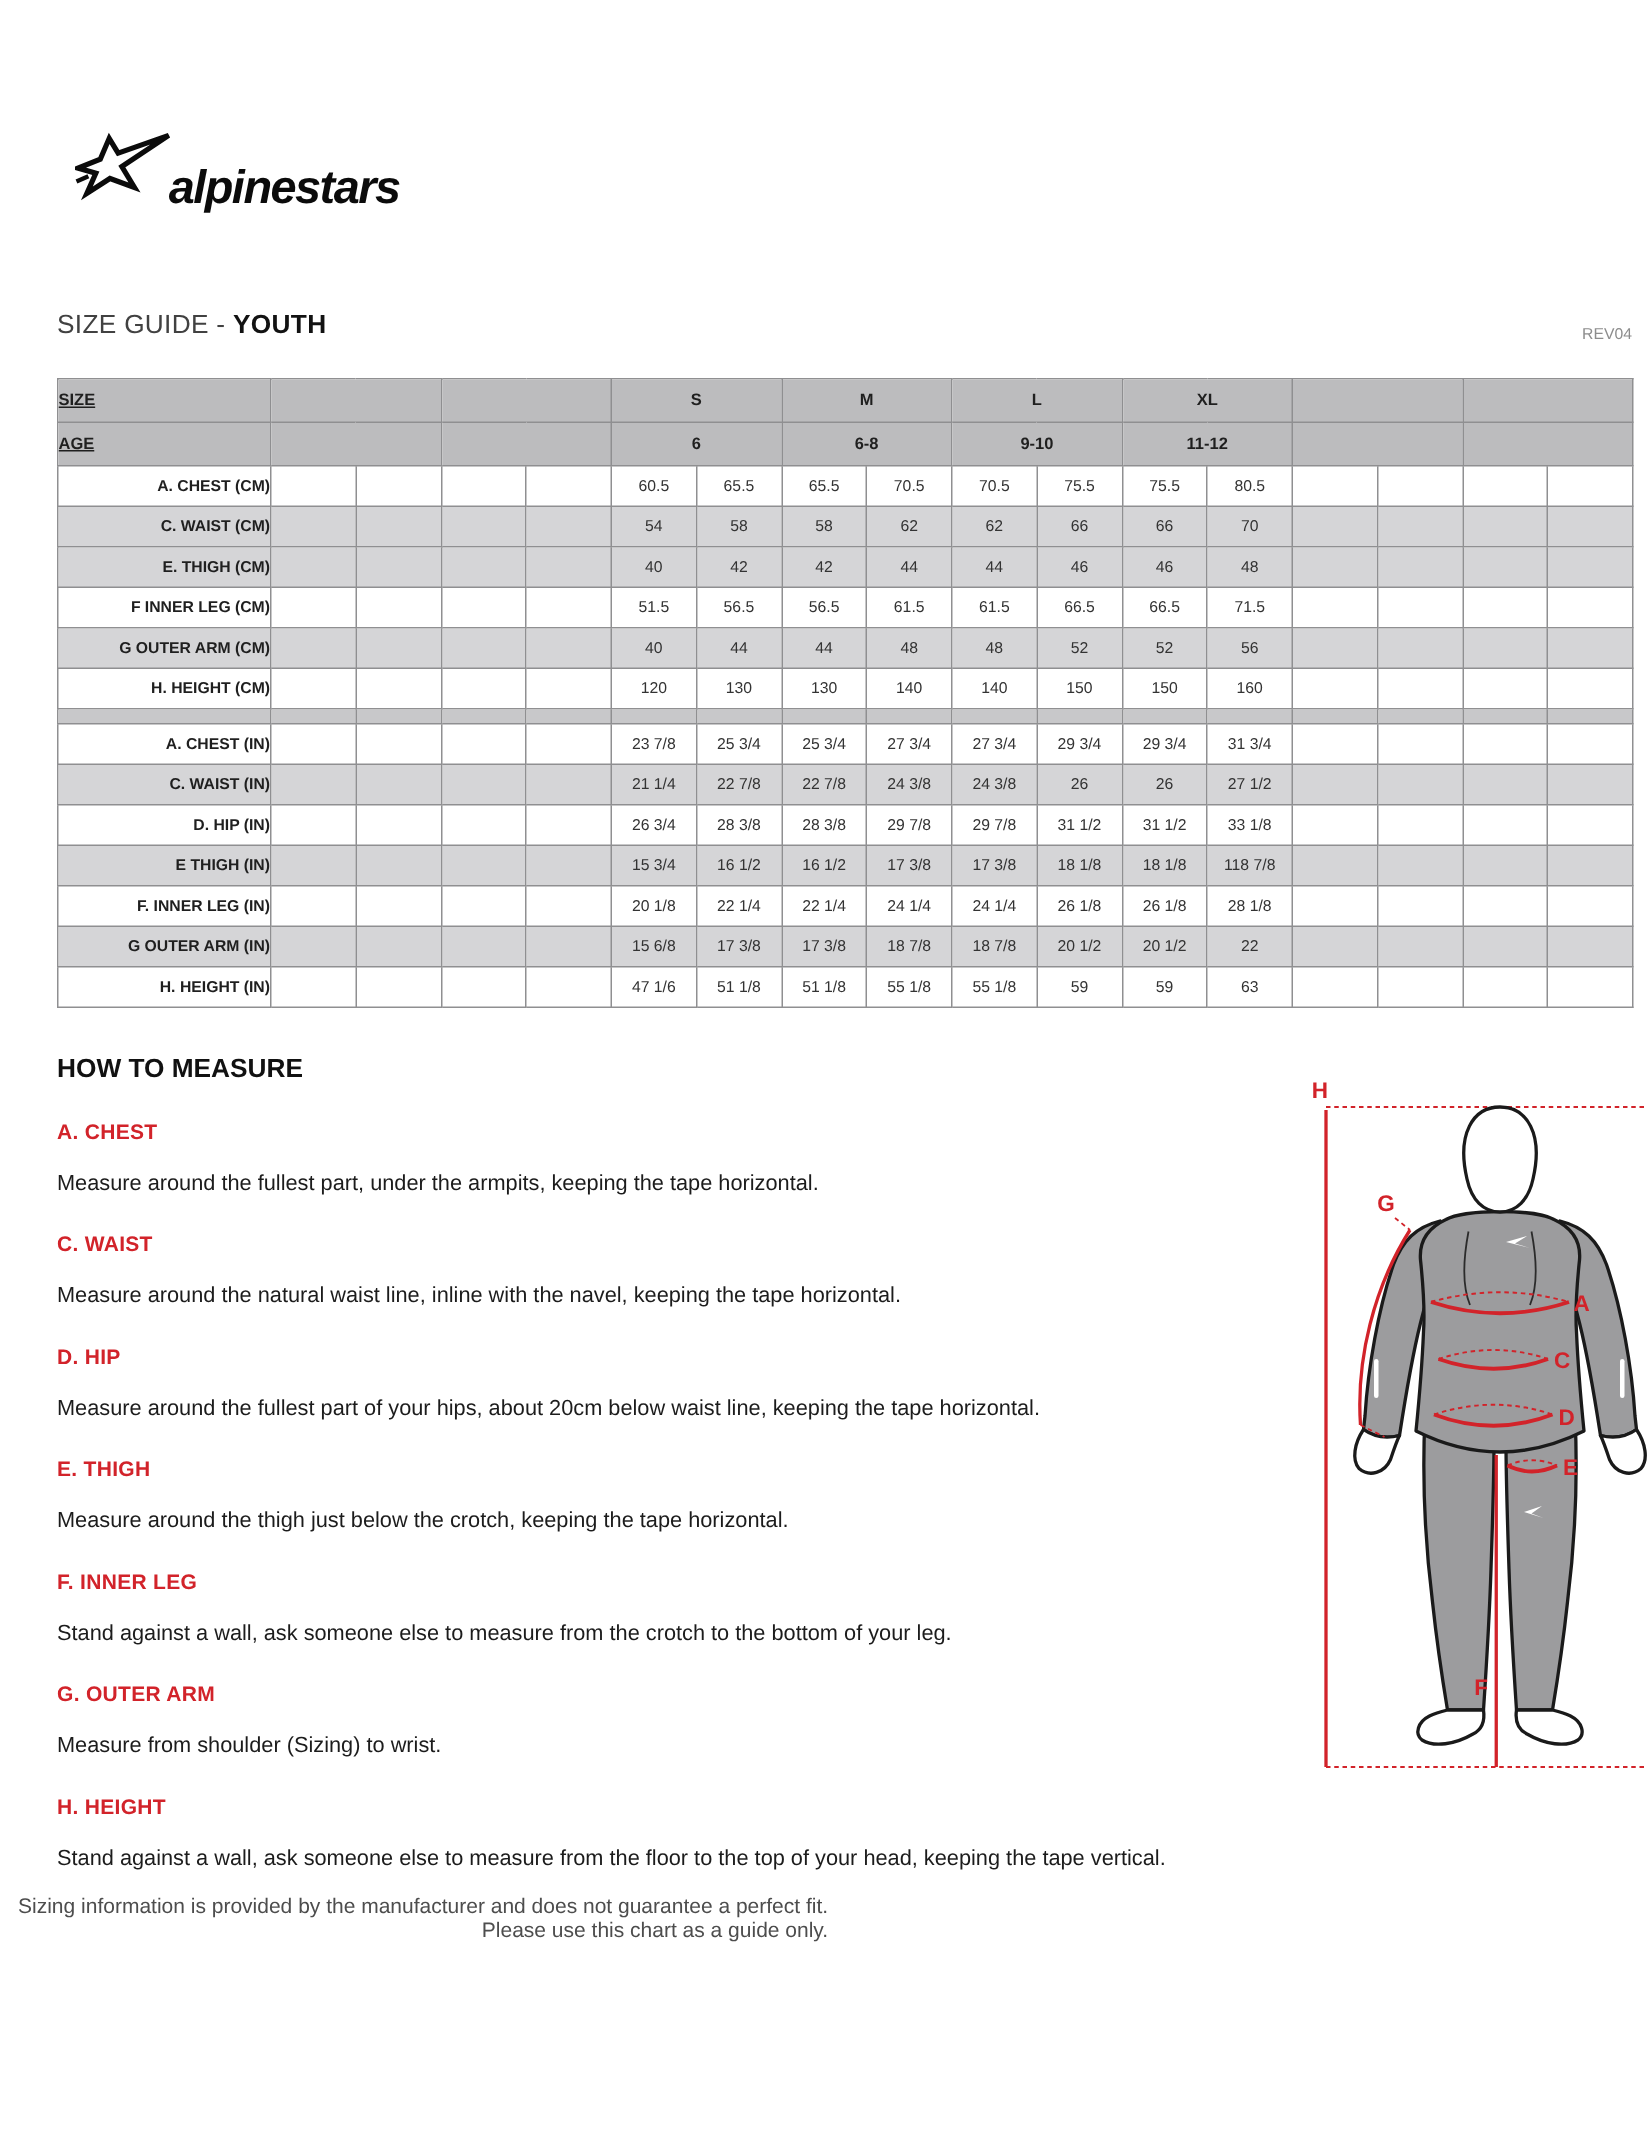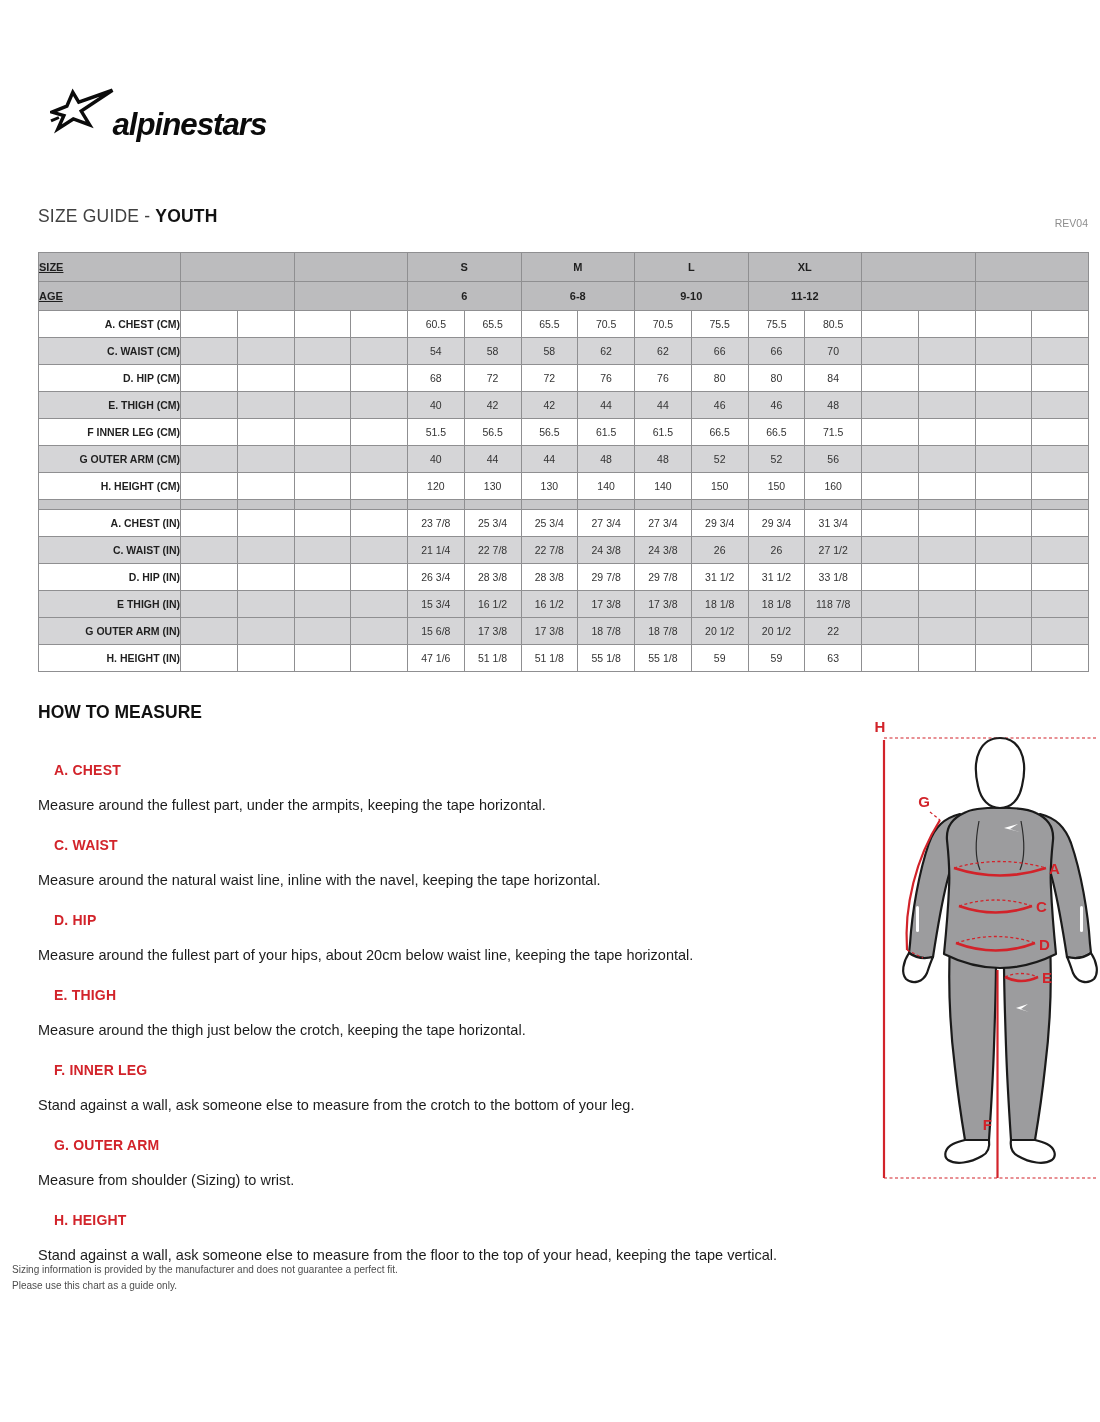--- a/index.html
+++ b/index.html
@@ -25,26 +25,26 @@
   .size-table tr.hdr-row td{background:#bcbcbe;font-weight:bold;height:28px;font-size:11px;color:#1f1f1f;}
   .size-table td.lbl{font-weight:bold;text-align:right;padding-left:7px;color:#1f1f1f;}
   .size-table tr.hdr-row td.lbl{text-align:left;padding-left:0;text-decoration:underline;}
   .size-table tr.shade td{background:#d5d5d7;}
   .size-table tr.plain td{background:#ffffff;}
   .size-table tr.sep td{background:#c8c8ca;height:9px;}
 
   .howto-title{position:absolute;left:38px;top:702px;font-size:17.5px;font-weight:bold;color:#111;}
   .m-list{position:absolute;left:38px;top:745px;width:812px;}
   .m-item{margin:0 0 21px 0;}
-  .m-head{margin:16px;font-size:14px;font-weight:bold;color:#d2232a;line-height:18px;letter-spacing:.2px;}
+  .m-head{margin:0;font-size:14px;font-weight:bold;color:#d2232a;line-height:18px;letter-spacing:.2px;}
   .m-text{margin:16px 0 0 0;font-size:14.5px;color:#1c1c1c;line-height:20px;}
 
   .figure{position:absolute;left:858px;top:710px;}
 
-  .footer{position:absolute;left:12px;top:1262px;font-size:10px;color:#4d4d4d;line-height:16px;}
+  .footer{position:absolute;left:12px;top:1262px;font-size:14px;color:#4d4d4d;line-height:16px;text-align:right;}
 </style>
 </head>
 <body>
 
 <div class="logo">
   <svg width="228" height="64" viewBox="0 0 460 124">
     <g>
       <path d="M 126 6 L 58 30 L 46 10 L 34 38 L 4 50 L 28 57 L 16 84 L 47 64 L 80 76 L 63 48 Z" fill="#ffffff" stroke="#0b0b0b" stroke-width="7" stroke-linejoin="miter"></path>
       <path d="M 2 68 L 18 61" stroke="#0b0b0b" stroke-width="6" fill="none"></path>
     </g>
@@ -129,39 +129,20 @@
         <td>62</td>
         <td>62</td>
         <td>66</td>
         <td>66</td>
         <td>70</td>
         <td></td>
         <td></td>
         <td></td>
         <td></td>
       </tr>
-      <tr class="plain">
-        <td class="lbl">D. HIP (CM)</td>
-        <td></td>
-        <td></td>
-        <td></td>
-        <td></td>
-        <td>68</td>
-        <td>72</td>
-        <td>72</td>
-        <td>76</td>
-        <td>76</td>
-        <td>80</td>
-        <td>80</td>
-        <td>84</td>
-        <td></td>
-        <td></td>
-        <td></td>
-        <td></td>
-      </tr>
       <tr class="shade">
         <td class="lbl">E. THIGH (CM)</td>
         <td></td>
         <td></td>
         <td></td>
         <td></td>
         <td>40</td>
         <td>42</td>
         <td>42</td>
         <td>44</td>
@@ -314,20 +295,39 @@
         <td></td>
         <td></td>
         <td>15 3/4</td>
         <td>16 1/2</td>
         <td>16 1/2</td>
         <td>17 3/8</td>
         <td>17 3/8</td>
         <td>18 1/8</td>
         <td>18 1/8</td>
         <td>118 7/8</td>
+        <td></td>
+        <td></td>
+        <td></td>
+        <td></td>
+      </tr>
+      <tr class="plain">
+        <td class="lbl">F. INNER LEG (IN)</td>
+        <td></td>
+        <td></td>
+        <td></td>
+        <td></td>
+        <td>20 1/8</td>
+        <td>22 1/4</td>
+        <td>22 1/4</td>
+        <td>24 1/4</td>
+        <td>24 1/4</td>
+        <td>26 1/8</td>
+        <td>26 1/8</td>
+        <td>28 1/8</td>
         <td></td>
         <td></td>
         <td></td>
         <td></td>
       </tr>
       <tr class="shade">
         <td class="lbl">G OUTER ARM (IN)</td>
         <td></td>
         <td></td>
         <td></td>

